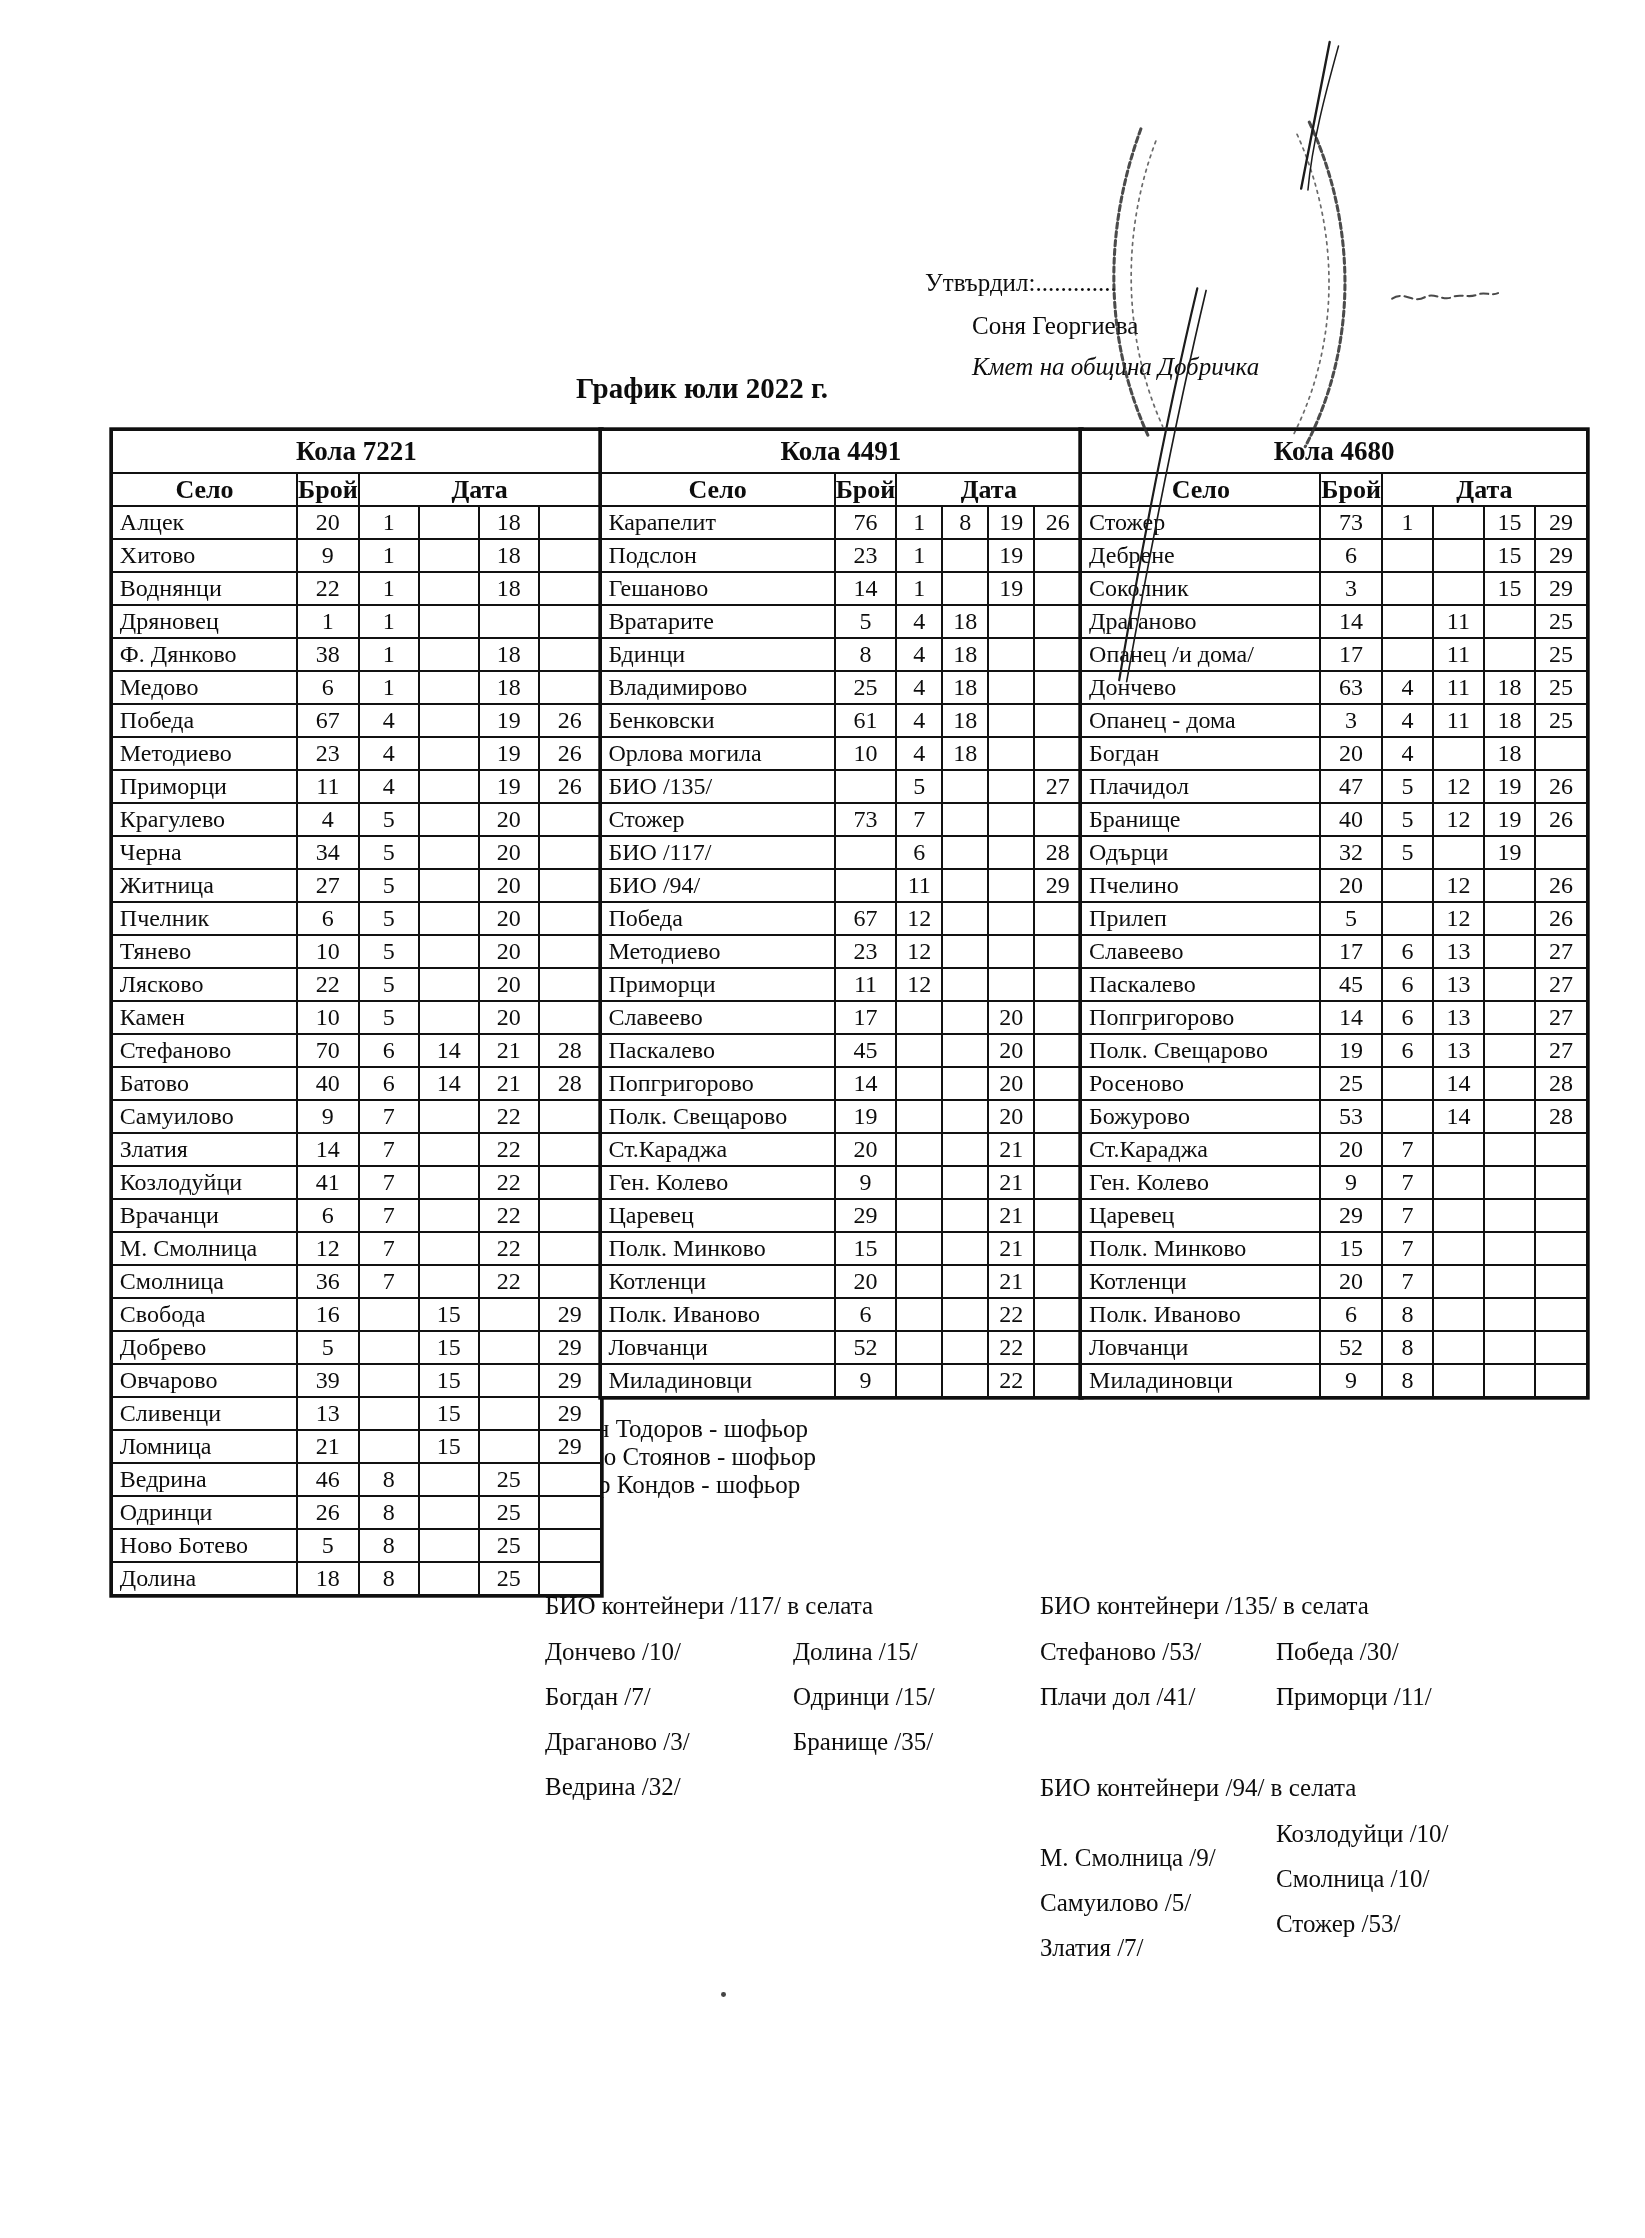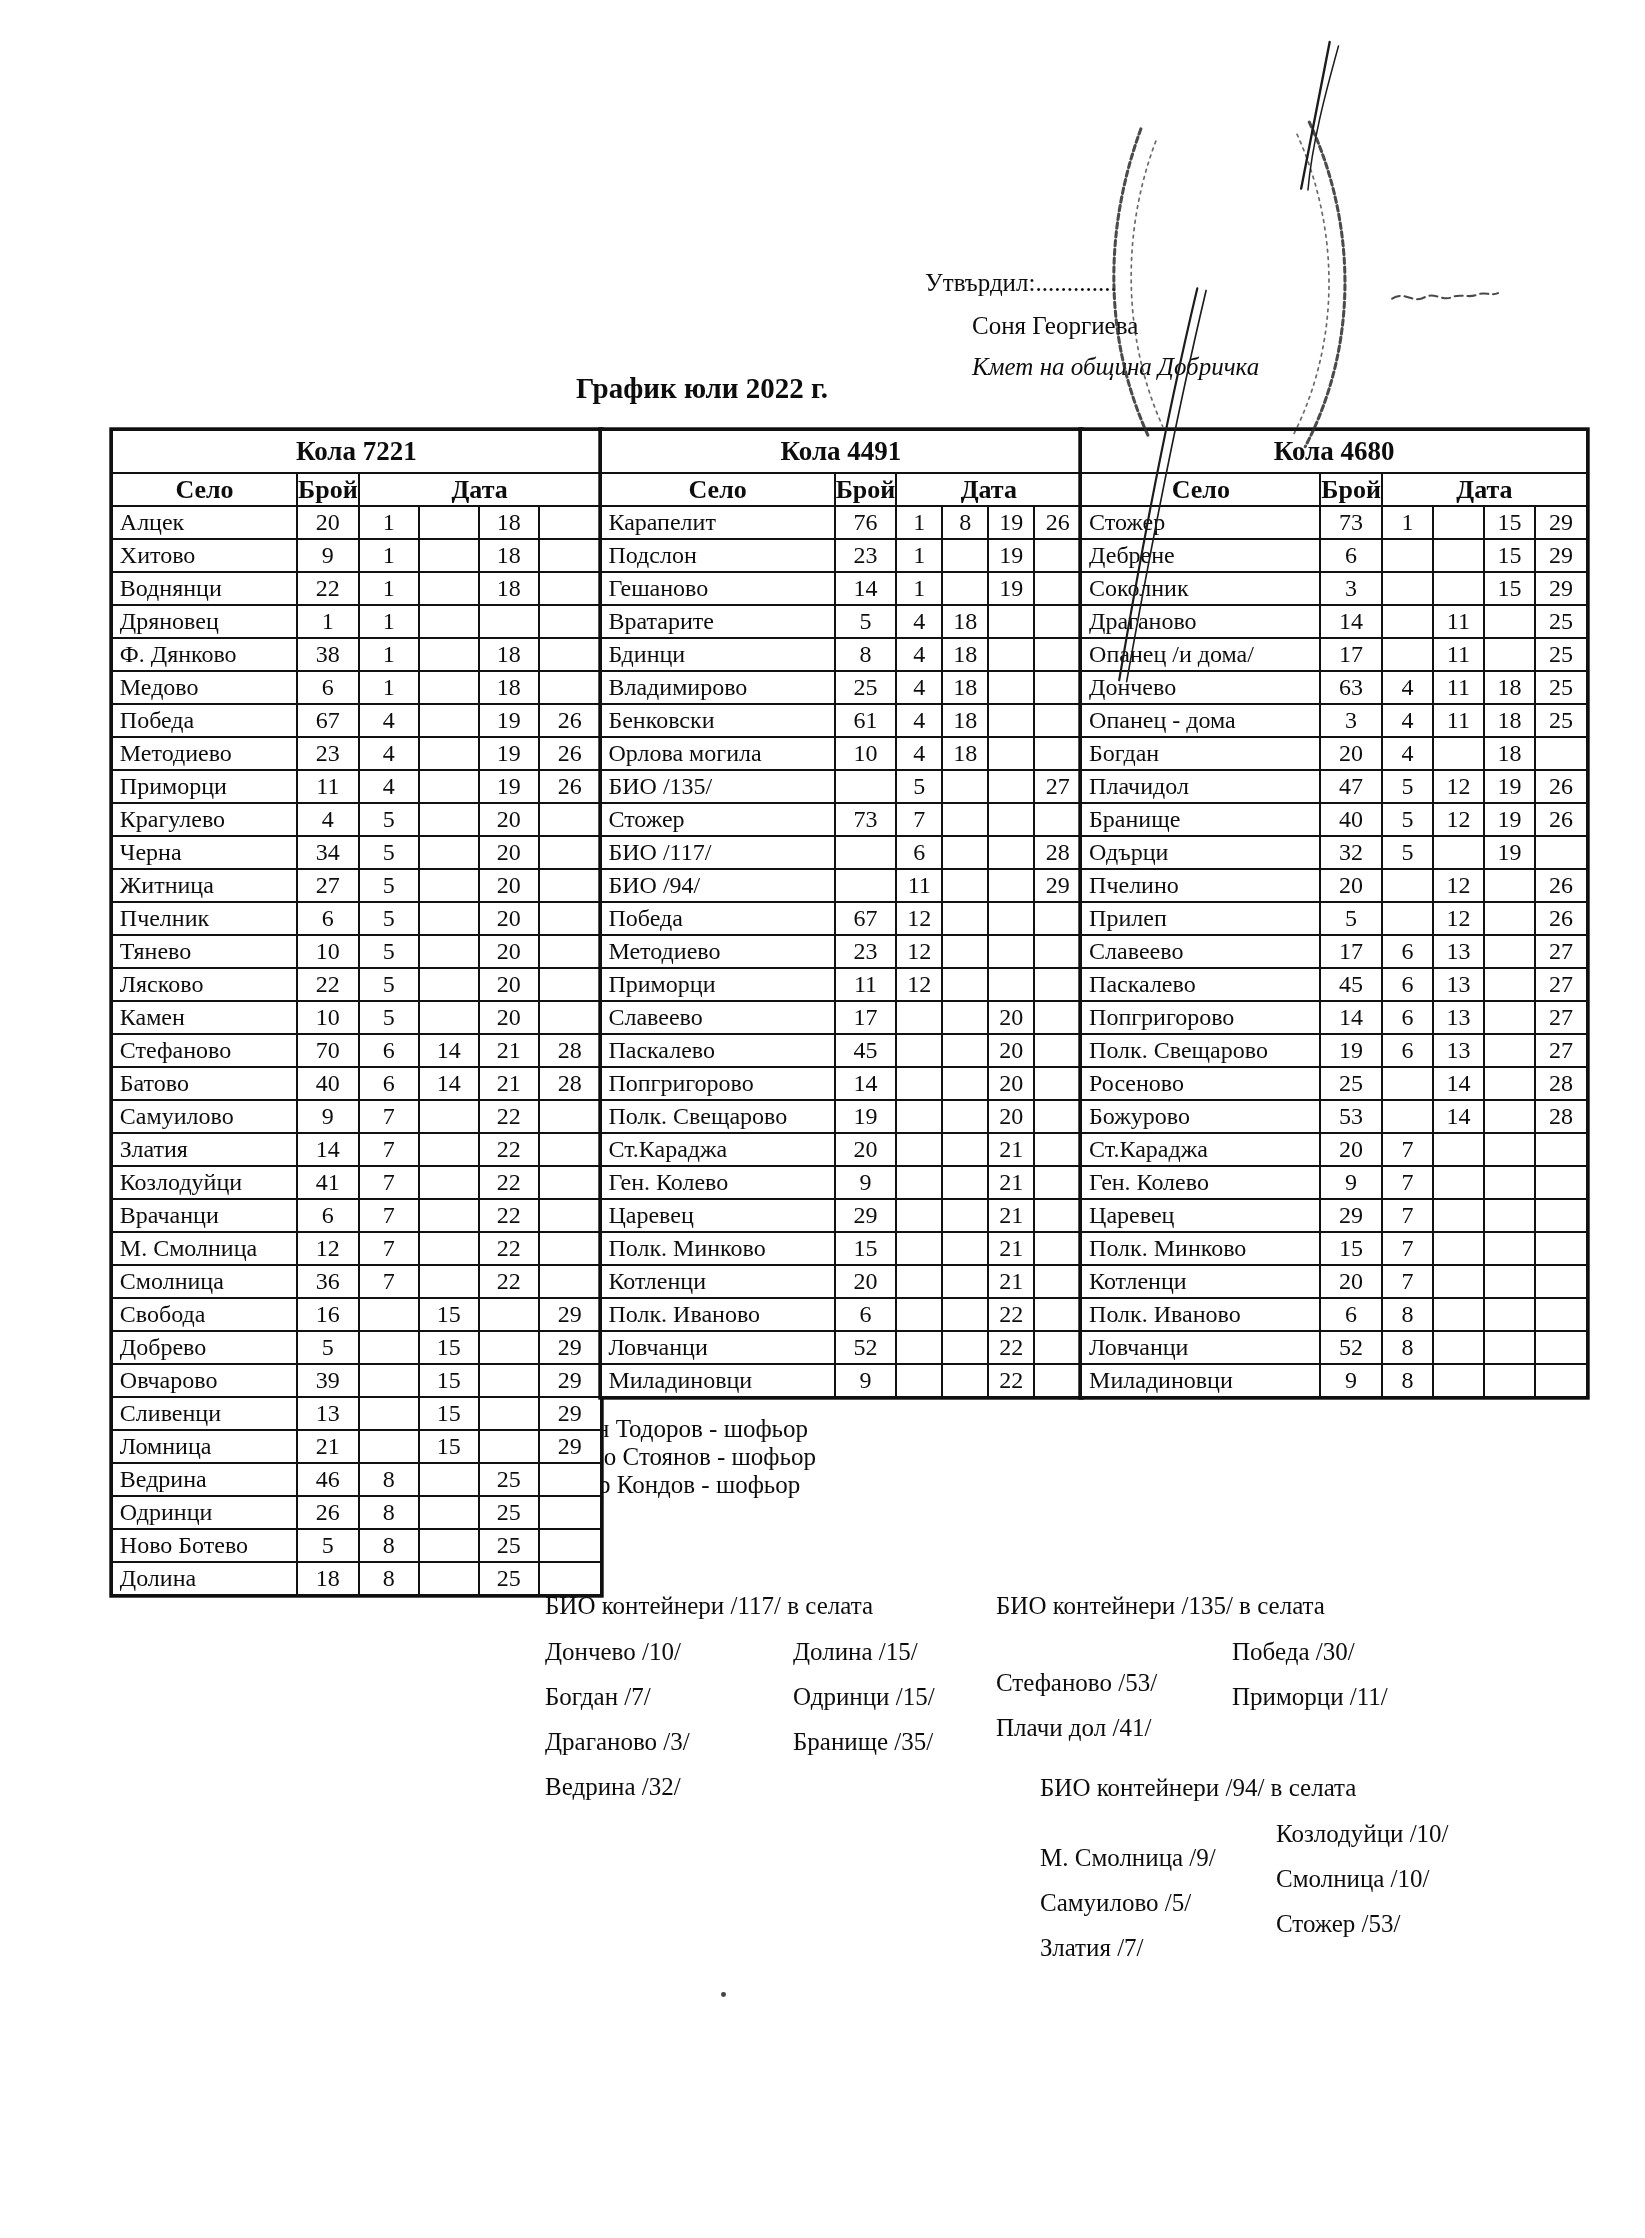--- a/index.html
+++ b/index.html
@@ -31,22 +31,22 @@
 
   
   .executors { position:absolute; left:545px; top:1373px; font-size:25px; }
   .executors > div { margin-bottom:15px; height:27px; }
   .bio { position:absolute; font-size:25px; }
   .bio .bio-title { height:31px; margin-bottom:15px; }
   .bio .bio-cols { display:flex; }
   .bio .bio-col > div { height:45px; }
   #bio117 { left:545px; top:1592px; }
   #bio117 .bio-col:first-child { width:248px; }
-  #bio135 { left:996px; top:1592px;font-family:Liberation Serif, serif; }
-  #bio135 .bio-col:first-child { width:236px;margin-top:31px; }
+  #bio135 { left:1040px; top:1592px;font-family:Liberation Serif, serif; }
+  #bio135 .bio-col:first-child { width:236px; }
   #bio94  { left:1040px; top:1774px; }
   #bio94  .bio-col:first-child { width:236px;margin-top:24px; }
 
   .scan-dot { position:absolute; left:721px; top:1992px; width:4.8px; height:4.8px; border-radius:50%; background:#444; }
 </style>
 </head>
 <body>
 
 <div class="approve-label">Утвърдил:.............</div>
 <div class="approver-name">Соня Георгиева</div>

